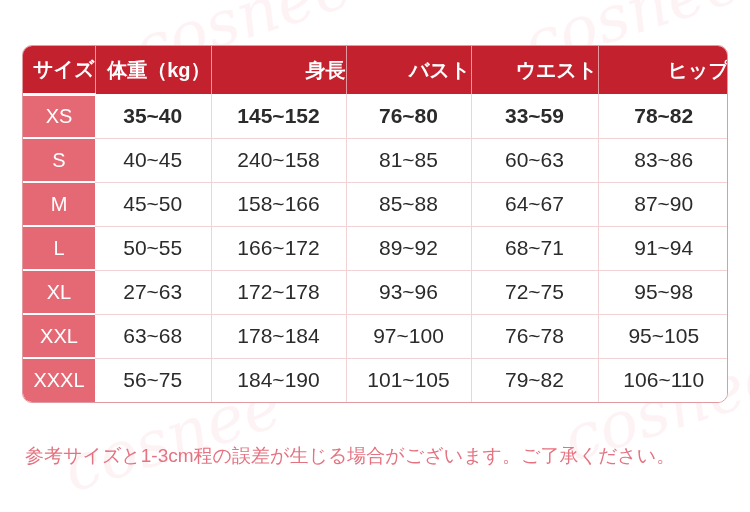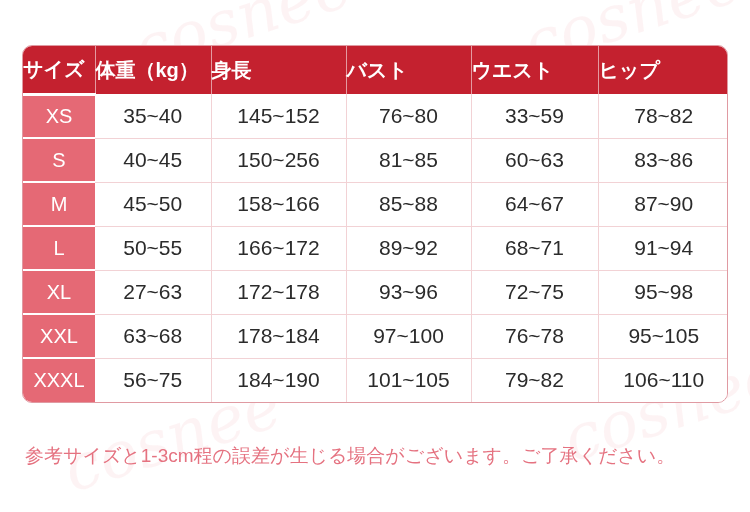--- a/index.html
+++ b/index.html
@@ -46,38 +46,38 @@
   col.c-bust   { width: 125px; }
   col.c-waist  { width: 127px; }
   col.c-hip    { width: 131px; }
 
   thead th {
     background: #c4212f;
     color: #ffffff;
     font-size: 20px;
     font-weight: bold;
     height: 48px;
-    text-align: left;
+    text-align: right;
     vertical-align: middle;
     border-left: 1px solid rgba(255,255,255,0.55);
   }
   thead th:first-child { border-left: none; }
 
   tbody td {
     background: #ffffff;
     color: #2b2b2b;
     font-size: 21px;
     height: 44px;
     text-align: center;
     vertical-align: middle;
     border-top: 1px solid #f2d2d5;
     border-left: 1px solid #f2d2d5;
   }
   tbody td:nth-child(2) { border-left: none; }
-  tbody tr:first-child td { border-top: none; }
+  tbody tr:first-child td { border-top: none; font-weight: bold; }
 
   tbody th.size-cell {
     background: #e56975;
     color: #ffffff;
     font-size: 20px;
     font-weight: normal;
     text-align: center;
     vertical-align: middle;
     border-top: 2px solid #ffffff;
   }
@@ -130,21 +130,21 @@
         <th class="size-cell">XS</th>
         <td>35~40</td>
         <td>145~152</td>
         <td>76~80</td>
         <td>33~59</td>
         <td>78~82</td>
       </tr>
       <tr>
         <th class="size-cell">S</th>
         <td>40~45</td>
-        <td>150~256</td>
+        <td>240~158</td>
         <td>81~85</td>
         <td>60~63</td>
         <td>83~86</td>
       </tr>
       <tr>
         <th class="size-cell">M</th>
         <td>45~50</td>
         <td>158~166</td>
         <td>85~88</td>
         <td>64~67</td>

